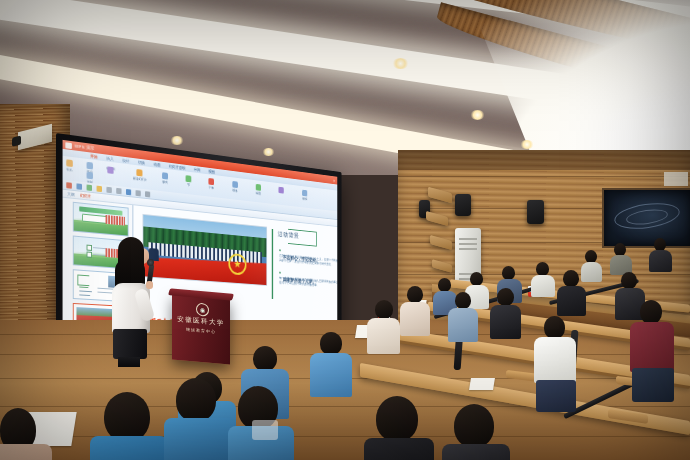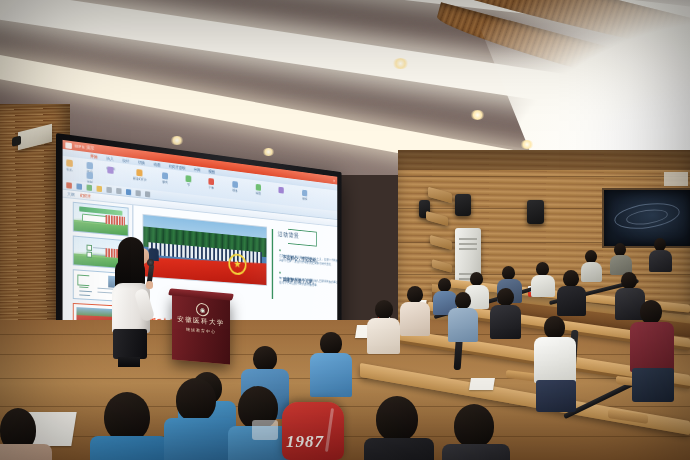--- a/index.html
+++ b/index.html
@@ -628,25 +628,18 @@
   </div>
   <div class="p" style="left:448px;top:404px;">
     <div class="head" style="left:6px;top:0;width:40px;height:44px;"></div>
     <div class="torso" style="left:-6px;top:40px;width:68px;height:42px;background:linear-gradient(160deg,#3c3c42,#18181c);"></div>
   </div>
   <div class="p" style="left:0px;top:400px;">
     <div class="head" style="left:0;top:8px;width:36px;height:44px;"></div>
     <div class="torso" style="left:-10px;top:44px;width:62px;height:40px;background:linear-gradient(160deg,#d9b9a0,#b4907a);"></div>
   </div>
 
-  <div class="abs" style="left:282px;top:402px;width:62px;height:58px;border-radius:16px 16px 8px 8px;
-              background:linear-gradient(160deg,#d43a33,#a7201f);box-shadow:0 -2px 8px rgba(0,0,0,.35);">
-    <div class="abs" style="left:46px;top:6px;width:3px;height:44px;background:rgba(255,255,255,.35);
-                border-radius:2px;transform:rotate(8deg);"></div>
-    <div class="abs" style="left:4px;top:30px;width:52px;font-size:17px;font-weight:bold;color:#fdfbf6;
-                font-style:italic;letter-spacing:1px;font-family:'Liberation Serif',serif;">1987</div>
-  </div>
 
   <div class="abs" style="left:252px;top:420px;width:26px;height:20px;background:rgba(255,255,255,.55);
               border-radius:3px;"></div>
 
   <div class="abs vignette"></div>
 </div>
 
 </body></html>

